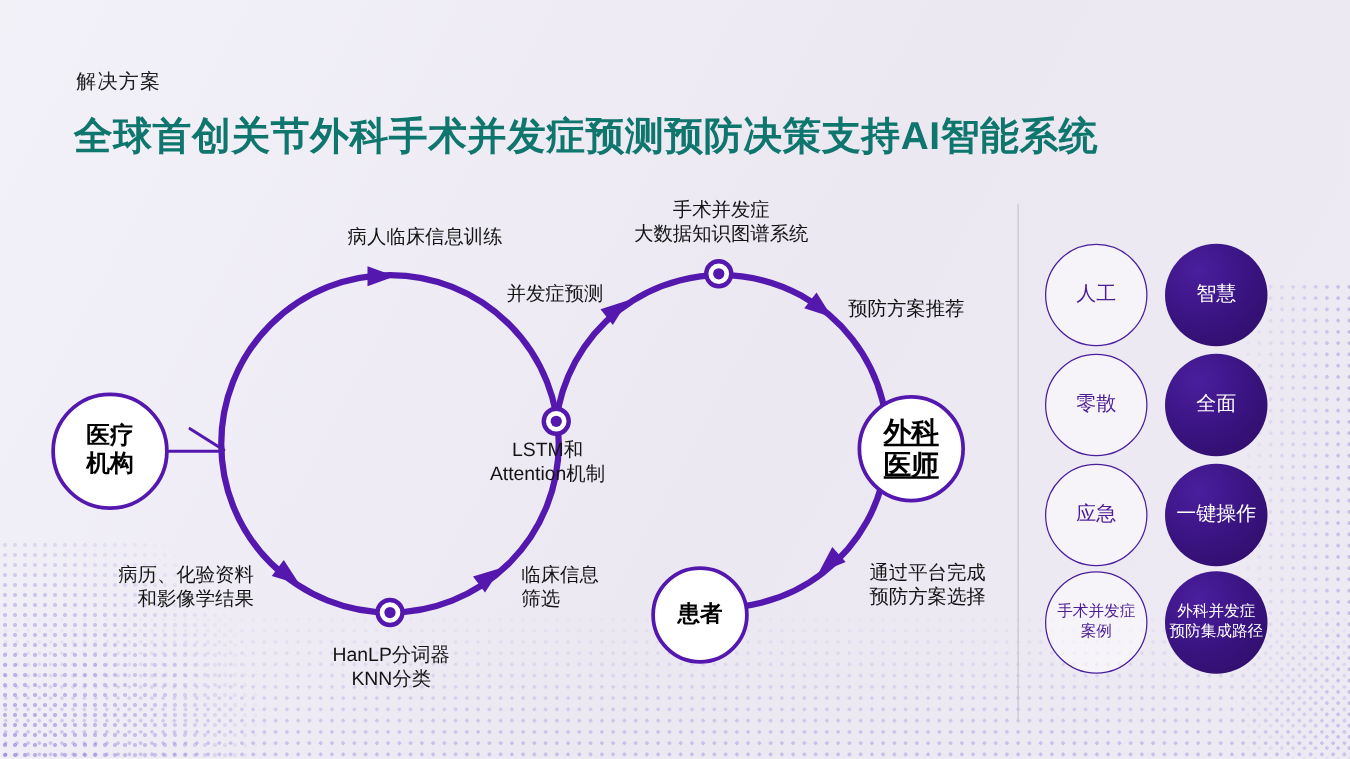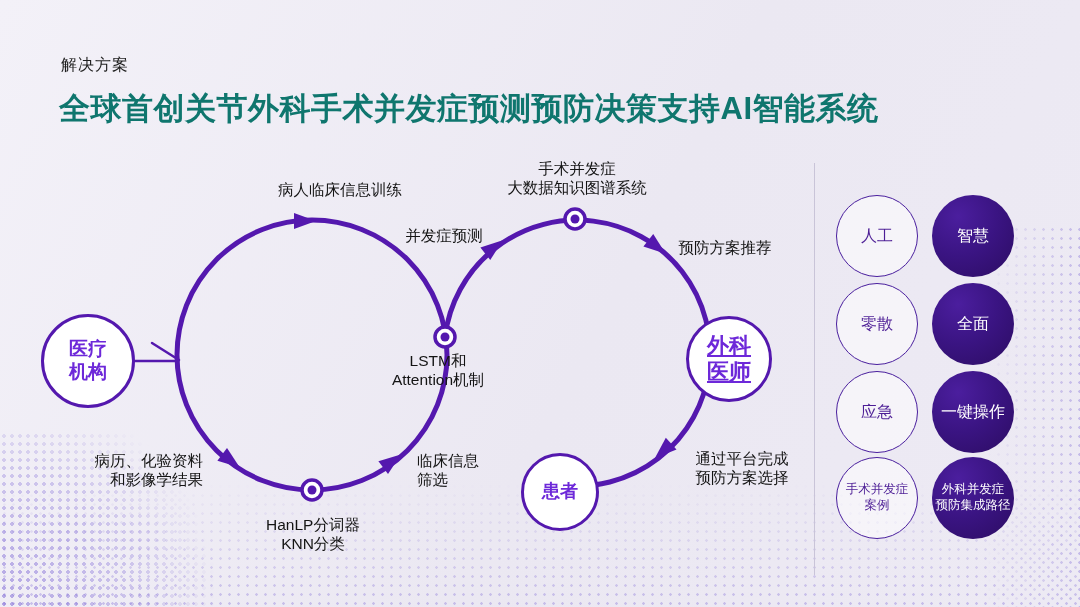--- a/index.html
+++ b/index.html
@@ -31,21 +31,21 @@
     mask-image:linear-gradient(to left,rgba(0,0,0,.9),transparent);
   }
   
   .eyebrow{position:absolute;left:61px;top:55px;font-size:16px;color:#1e1e1e;letter-spacing:1px;}
   .title{position:absolute;left:59px;top:88px;font-size:31px;font-weight:800;color:#0f766e;letter-spacing:.5px;white-space:nowrap;}
   
   .diagram-svg{position:absolute;left:0;top:0;}
   .node{
     position:absolute;border-radius:50%;background:#fff;border:3px solid #5418ae;
     display:flex;align-items:center;justify-content:center;text-align:center;
-    font-weight:700;color:#6d28d9;box-sizing:border-box;white-space:pre-line;line-height:1.2;
+    font-weight:700;color:#000000;box-sizing:border-box;white-space:pre-line;line-height:1.2;
   }
   .node-hospital{left:41px;top:314px;width:94px;height:94px;font-size:19px;}
   .node-surgeon{left:686px;top:316px;width:86px;height:86px;font-size:22px;text-decoration:underline;}
   .node-patient{left:521px;top:453px;width:78px;height:78px;font-size:18px;}
   .lbl{
     position:absolute;font-size:15.5px;color:#141414;line-height:1.22;white-space:pre-line;
   }
   .lbl.center{transform:translateX(-50%);text-align:center;}
   .lbl.right{text-align:right;}
   

